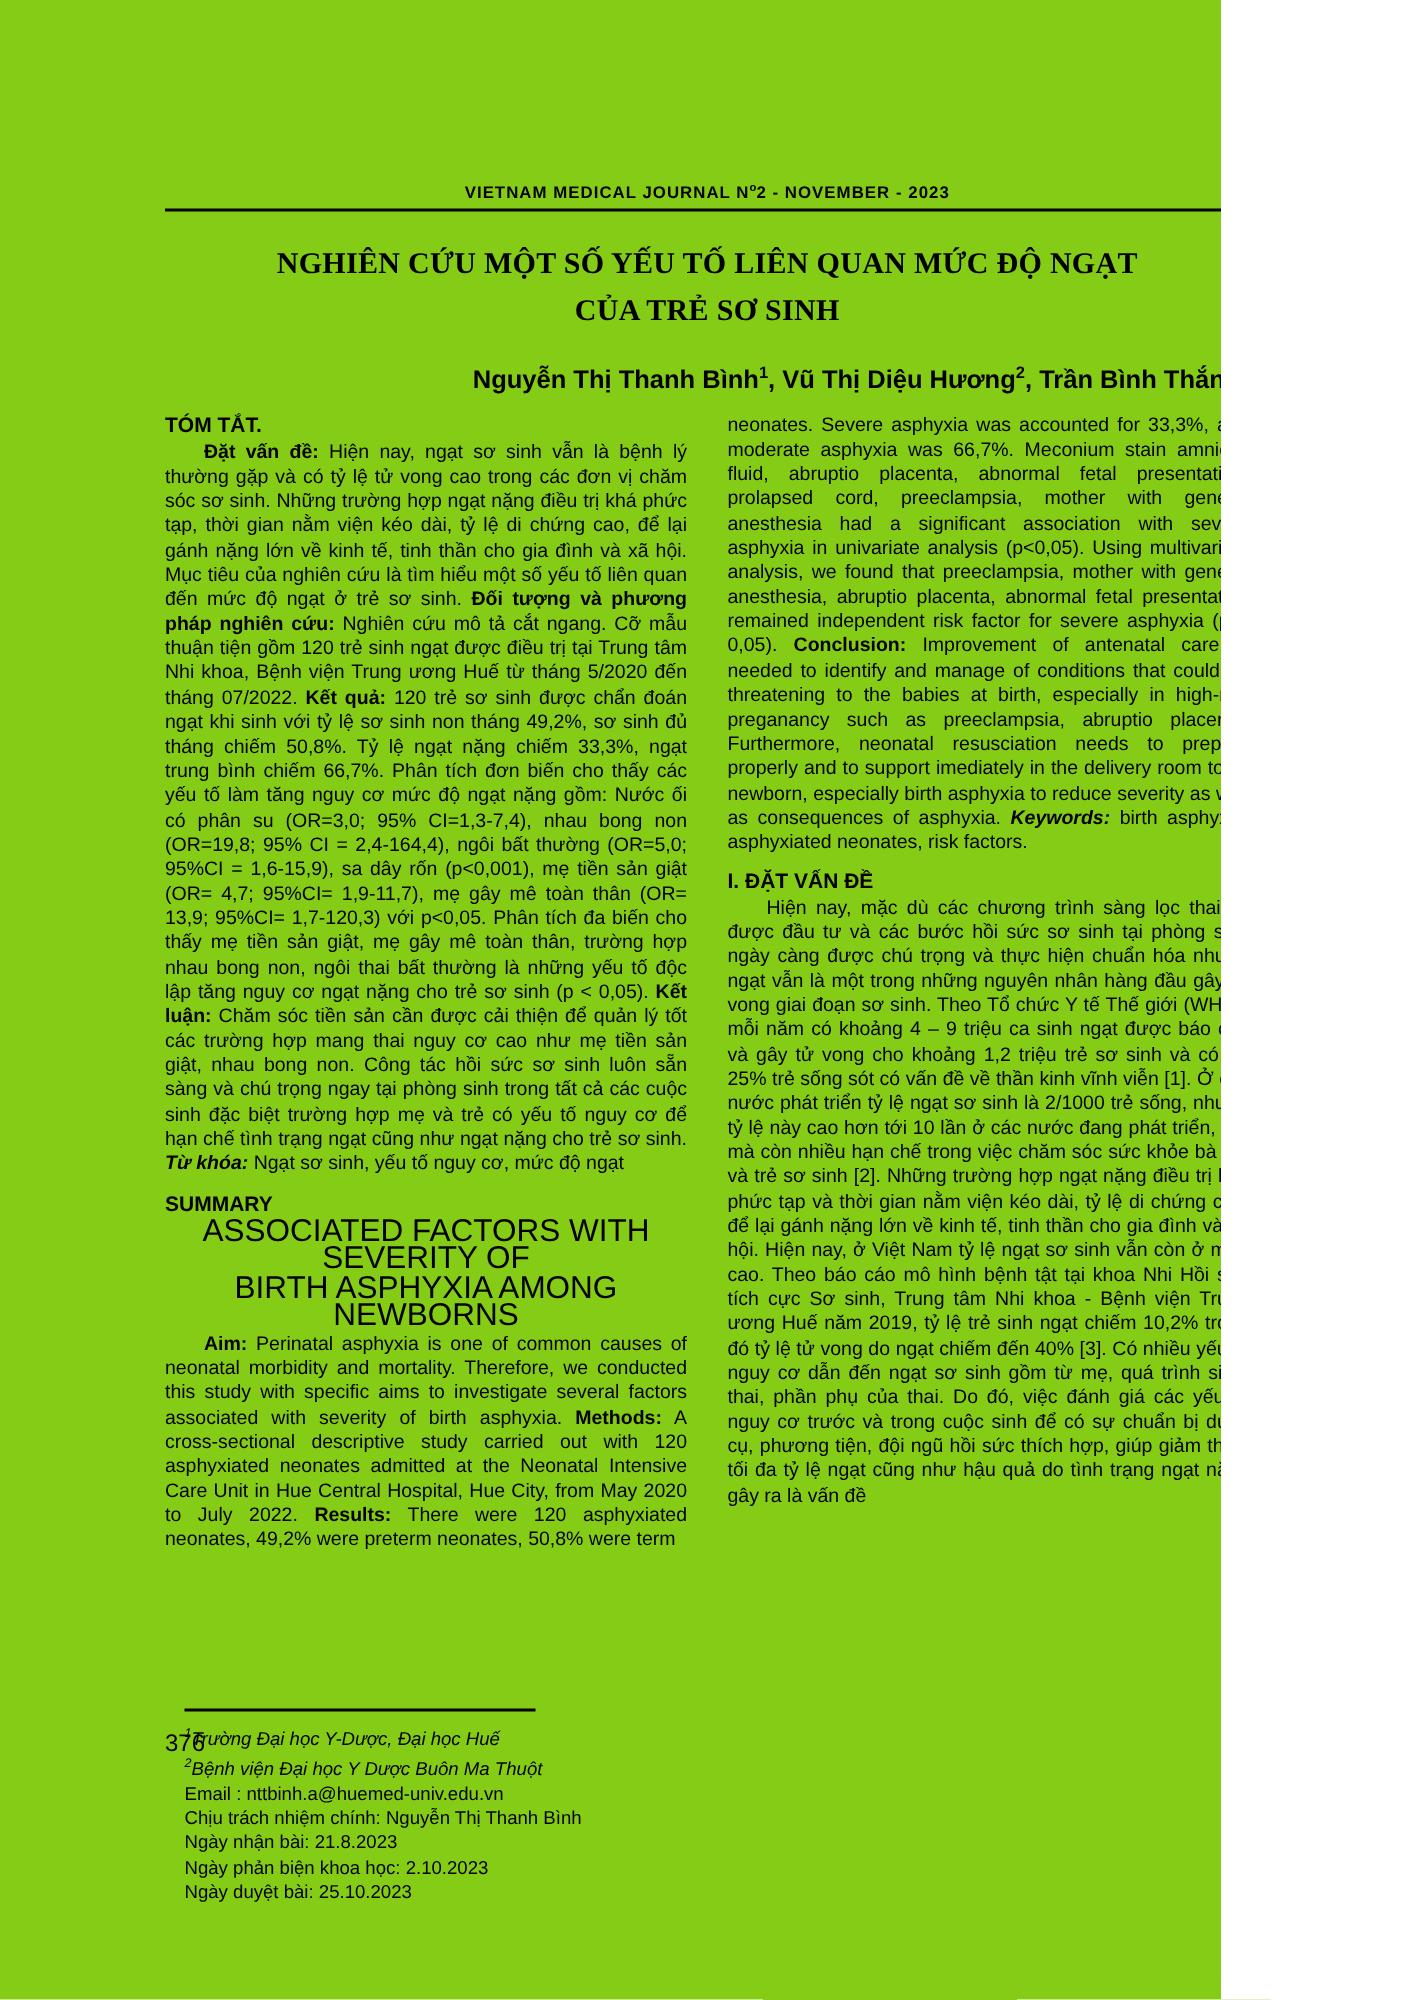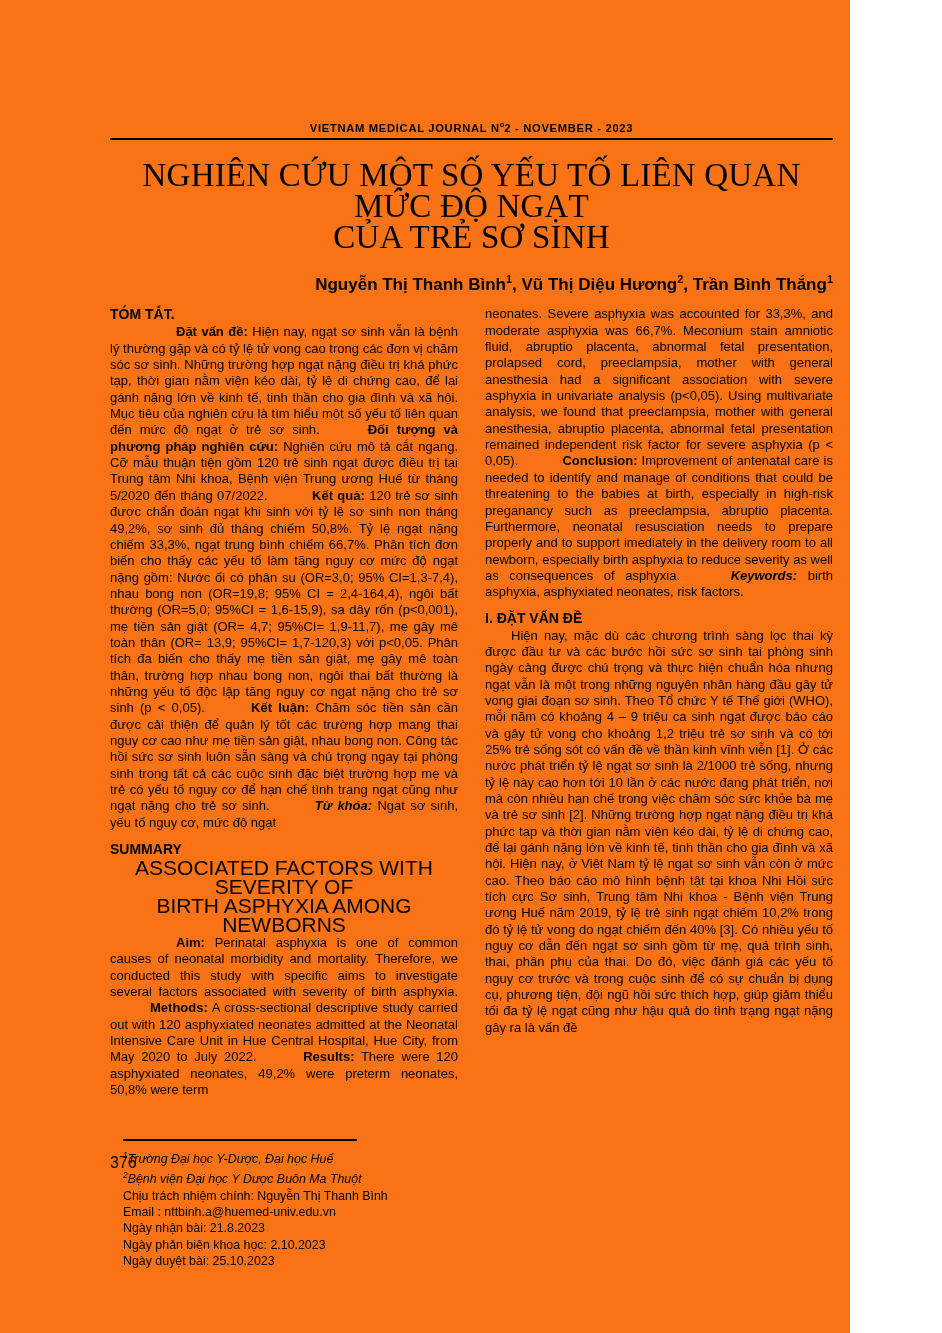--- a/index.html
+++ b/index.html
@@ -4,25 +4,24 @@
 <style>
   html, body {
     margin: 0;
     padding: 0;
     background: #ffffff;
   }
   .page {
     position: relative;
     width: 814px;
     height: 1333px;
-    background: #f97316;
+    background: #84cc16;
     overflow: hidden;
     font-family: "Liberation Sans", sans-serif;
     color: #000000;
-    padding-left: 36px;
   }
   .content {
     position: absolute;
     left: 110px;
     top: 118px;
     width: 723px;
   }
 
   
   .runhead {
@@ -42,22 +41,22 @@
   .headrule {
     border-top: 2.4px solid #000;
     width: 100%;
     margin-bottom: 20px;
   }
 
   
   .article-title {
     text-align: center;
     font-family: "Liberation Serif", serif;
-    font-weight: normal;
-    font-size: 33px;
+    font-weight: bold;
+    font-size: 20px;
     line-height: 31px;
     letter-spacing: 0.2px;
     margin: 0 0 16px 0;
   }
   .authors {
     text-align: right;
     font-family: Liberation Sans, sans-serif;
     font-weight: bold;
     font-size: 17px;
     line-height: 20px;
@@ -99,21 +98,21 @@
     font-family: "Liberation Sans", sans-serif;
     font-size: 13px;
     line-height: 16.35px;
     text-align: justify;
     text-justify: inter-word;
     margin: 0;
     text-indent: 26px;
     hyphens: none;
   }
   p.body.noindent { text-indent: 0; }
-  p.body b { font-weight: bold; margin-left: 40px; }
+  p.body b { font-weight: bold; }
   p.body i { font-style: italic; }
   p.body b i, p.body i b { font-weight: bold; font-style: italic; }
 
   
   .footnote-wrap {
     position: absolute;
     left: 0;
     top: 1021px;
     width: 348px;
     margin-left: 13px;
@@ -182,22 +181,22 @@
 
         <p class="body">Hiện nay, mặc dù các chương trình sàng lọc thai kỳ được đầu tư và các bước hồi sức sơ sinh tại phòng sinh ngày càng được chú trọng và thực hiện chuẩn hóa nhưng ngạt vẫn là một trong những nguyên nhân hàng đầu gây tử vong giai đoạn sơ sinh. Theo Tổ chức Y tế Thế giới (WHO), mỗi năm có khoảng 4 – 9 triệu ca sinh ngạt được báo cáo và gây tử vong cho khoảng 1,2 triệu trẻ sơ sinh và có tới 25% trẻ sống sót có vấn đề về thần kinh vĩnh viễn [1]. Ở các nước phát triển tỷ lệ ngạt sơ sinh là 2/1000 trẻ sống, nhưng tỷ lệ này cao hơn tới 10 lần ở các nước đang phát triển, nơi mà còn nhiều hạn chế trong việc chăm sóc sức khỏe bà mẹ và trẻ sơ sinh [2]. Những trường hợp ngạt nặng điều trị khá phức tạp và thời gian nằm viện kéo dài, tỷ lệ di chứng cao, để lại gánh nặng lớn về kinh tế, tinh thần cho gia đình và xã hội. Hiện nay, ở Việt Nam tỷ lệ ngạt sơ sinh vẫn còn ở mức cao. Theo báo cáo mô hình bệnh tật tại khoa Nhi Hồi sức tích cực Sơ sinh, Trung tâm Nhi khoa - Bệnh viện Trung ương Huế năm 2019, tỷ lệ trẻ sinh ngạt chiếm 10,2% trong đó tỷ lệ tử vong do ngạt chiếm đến 40% [3]. Có nhiều yếu tố nguy cơ dẫn đến ngạt sơ sinh gồm từ mẹ, quá trình sinh, thai, phần phụ của thai. Do đó, việc đánh giá các yếu tố nguy cơ trước và trong cuộc sinh để có sự chuẩn bị dụng cụ, phương tiện, đội ngũ hồi sức thích hợp, giúp giảm thiểu tối đa tỷ lệ ngạt cũng như hậu quả do tình trạng ngạt nặng gây ra là vấn đề</p>
       </div>
 
     </div>
 
     <div class="footnote-wrap">
       <div class="fn-rule"></div>
       <div class="fn-line italic"><sup>1</sup><span>Trường Đại học Y-Dược, Đại học Huế</span></div>
       <div class="fn-line italic"><sup>2</sup><span>Bệnh viện Đại học Y Dược Buôn Ma Thuột</span></div>
+      <div class="fn-line">Email : nttbinh.a@huemed-univ.edu.vn</div>
       <div class="fn-line">Chịu trách nhiệm chính: Nguyễn Thị Thanh Bình</div>
-      <div class="fn-line">Email : nttbinh.a@huemed-univ.edu.vn</div>
       <div class="fn-line">Ngày nhận bài: 21.8.2023</div>
       <div class="fn-line">Ngày phản biện khoa học: 2.10.2023</div>
       <div class="fn-line">Ngày duyệt bài: 25.10.2023</div>
     </div>
 
   </div>
 
   <div class="page-number">376</div>
 
 </div>

